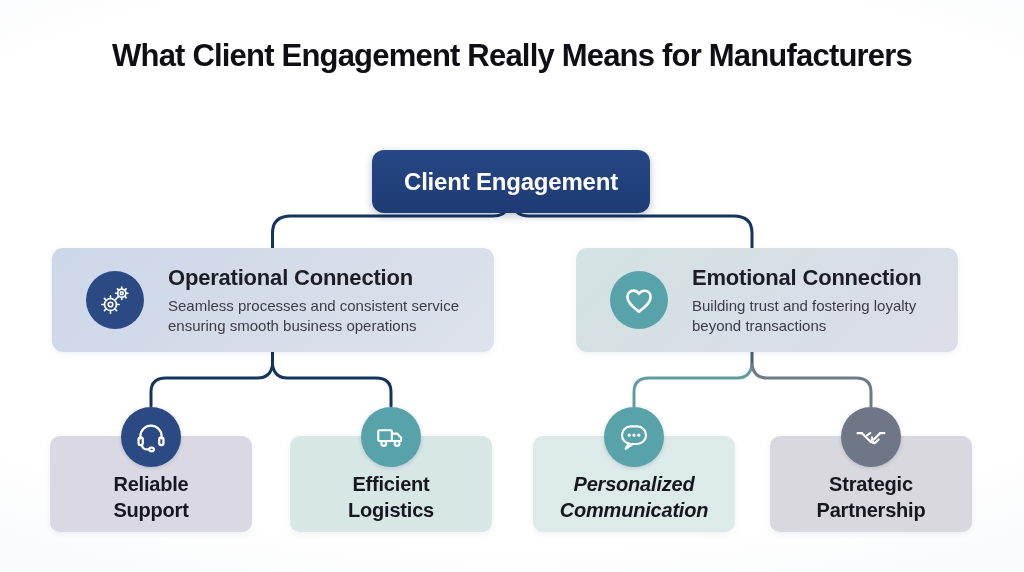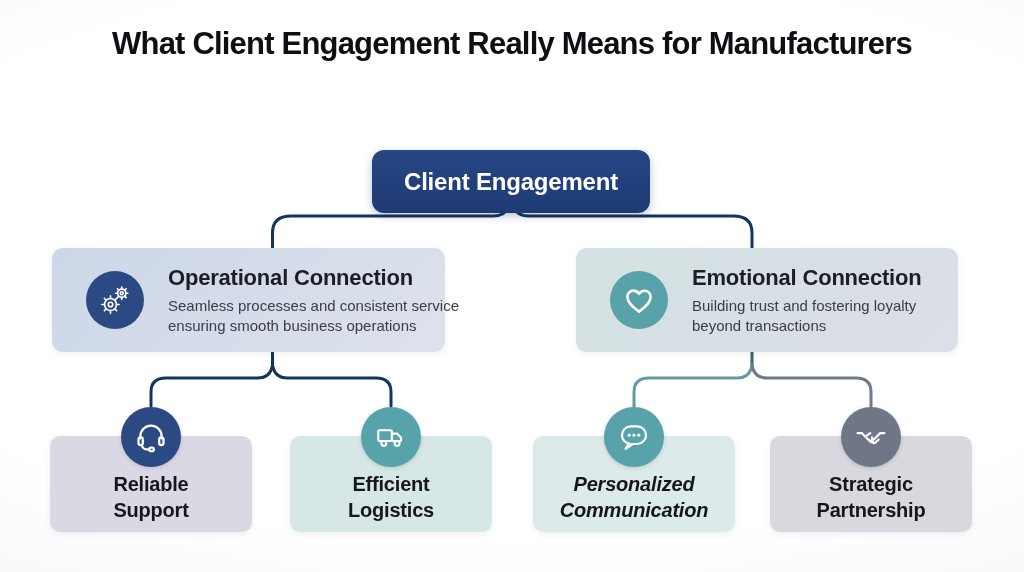--- a/index.html
+++ b/index.html
@@ -9,21 +9,21 @@
     overflow: hidden;
   }
   .canvas {
     position: relative;
     width: 1024px;
     height: 572px;
     background: radial-gradient(125% 95% at 50% 45%, #ffffff 52%, #edf0f5 100%);
   }
   .page-title {
     position: absolute;
-    top: 26px;
+    top: 38px;
     left: 0;
     width: 100%;
     text-align: center;
     font-size: 31px;
     font-weight: 700;
     letter-spacing: -0.8px;
     color: #0e0e14;
   }
   .connectors {
     position: absolute;
@@ -55,21 +55,21 @@
     top: 248px;
     height: 104px;
     border-radius: 11px;
     display: flex;
     align-items: center;
     padding-left: 34px;
     box-shadow: 0 2px 6px rgba(40, 60, 100, 0.08);
   }
   .branch-card.operational {
     left: 52px;
-    width: 393px;
+    width: 442px;
     background: linear-gradient(135deg, #ccd7e9 0%, #d7dde9 60%, #dde2ec 100%);
   }
   .branch-card.emotional {
     left: 544px;
     width: 382px;
     background: linear-gradient(135deg, #d3e2e2 0%, #d9dee6 70%, #dcdfe7 100%);
     margin-left: 32px;
   }
   .circle-icon {
     width: 58px;

